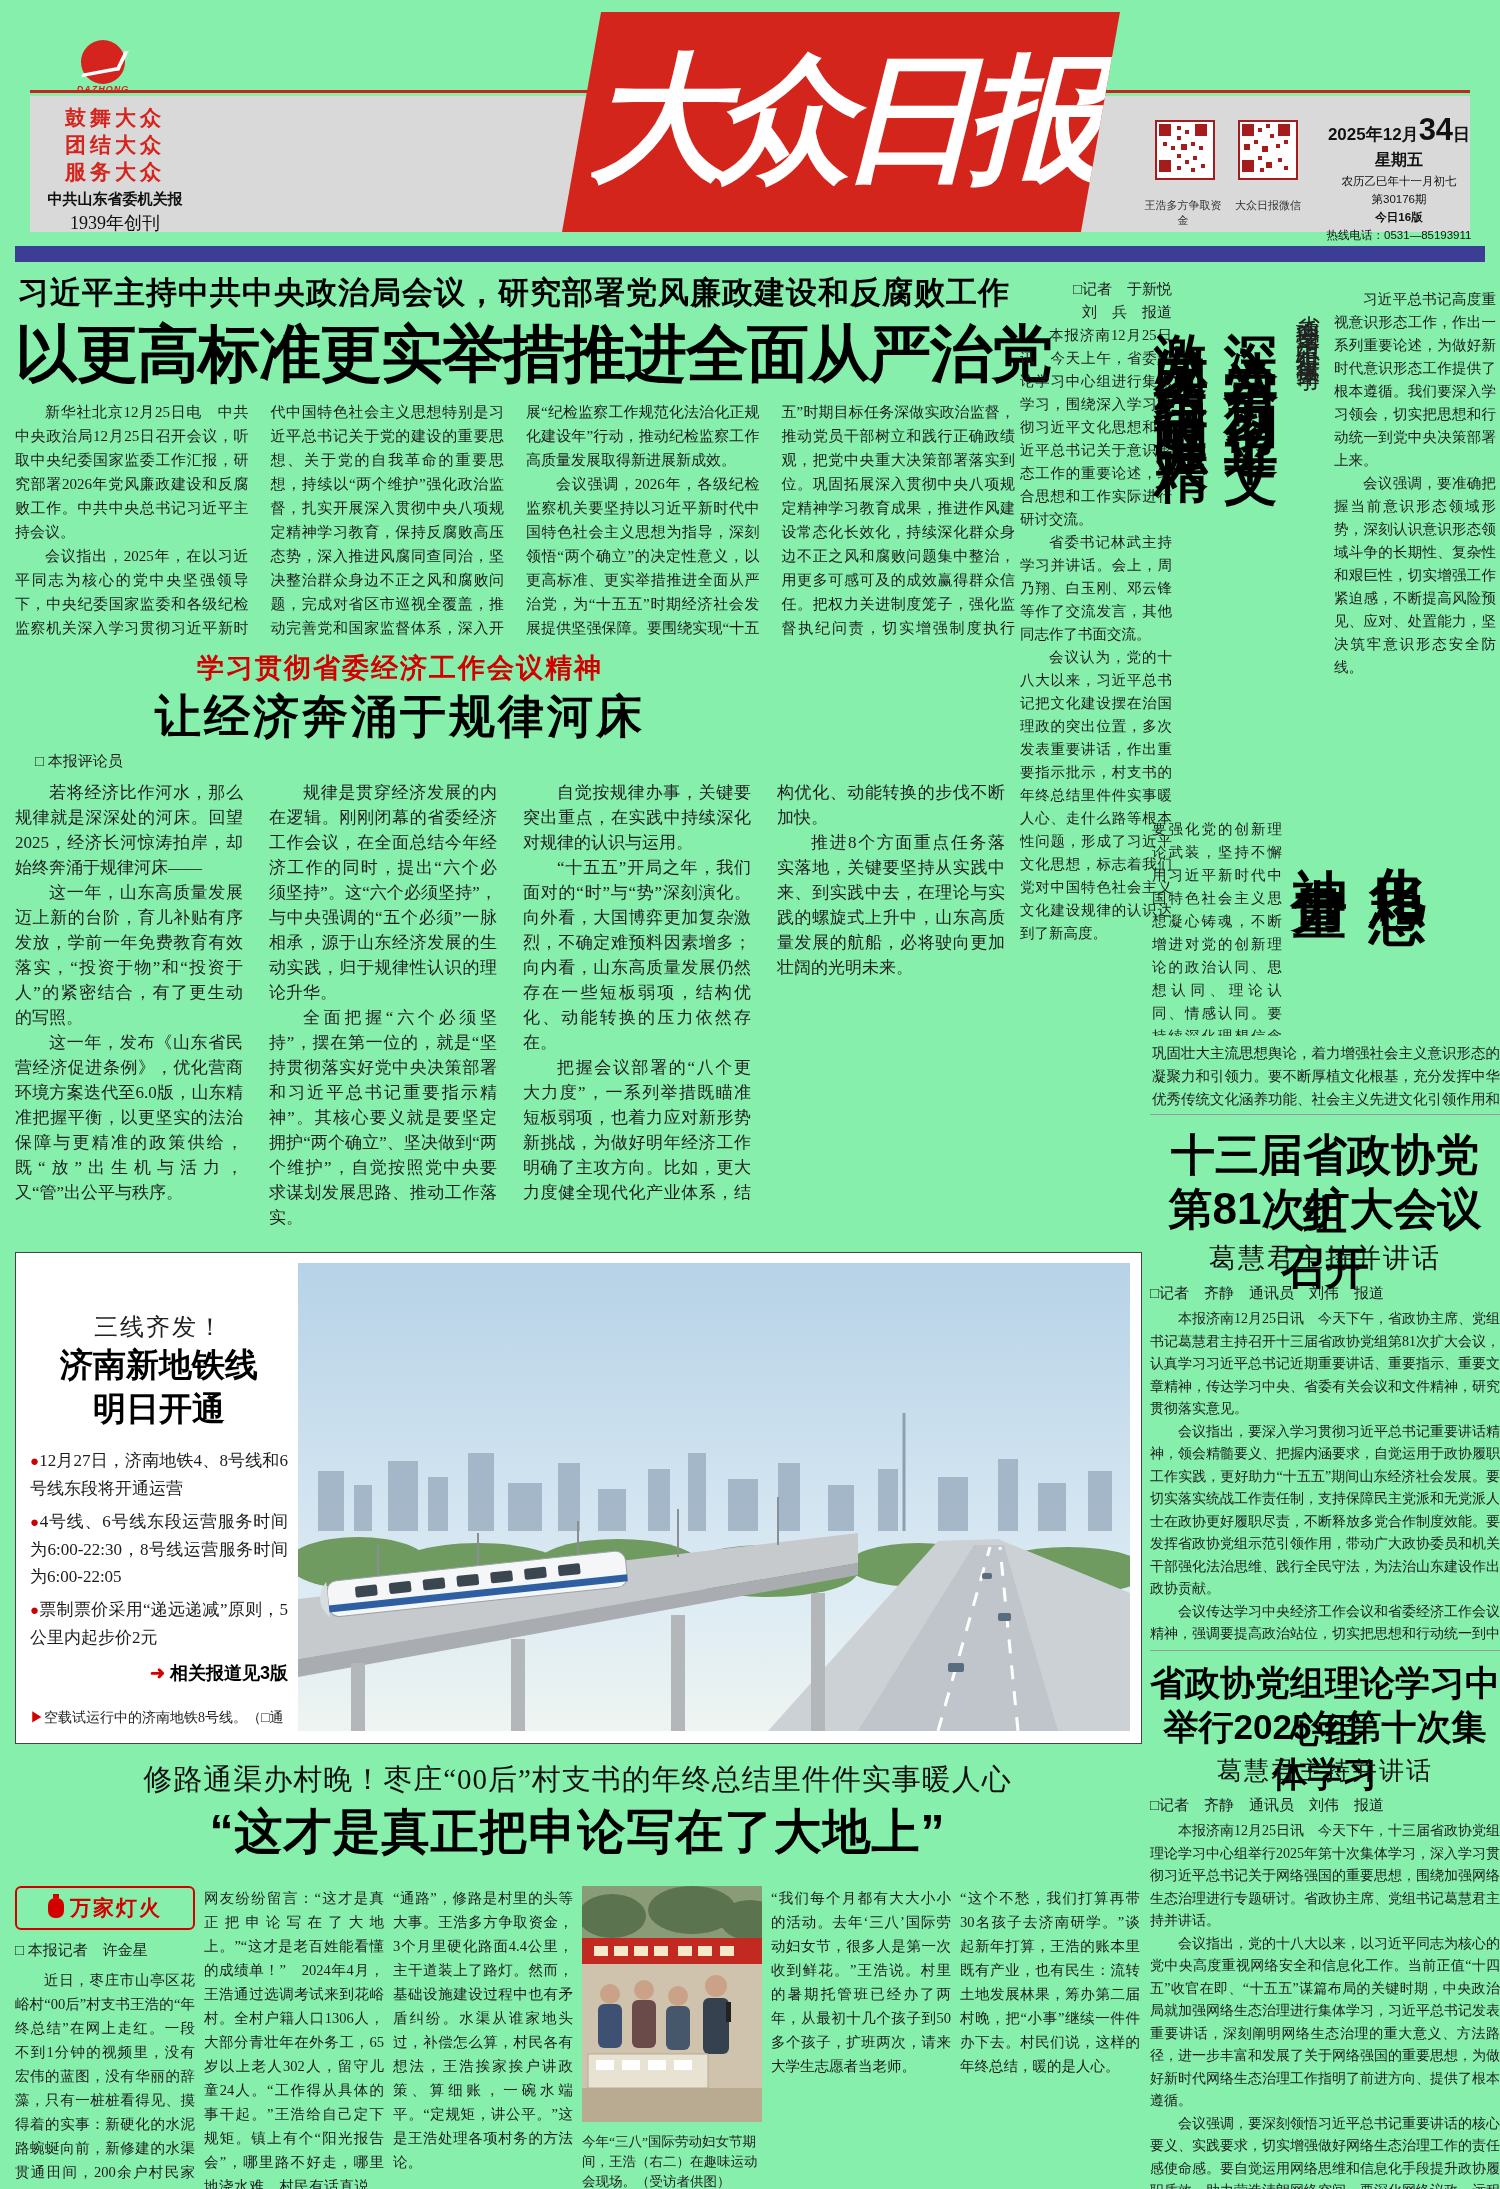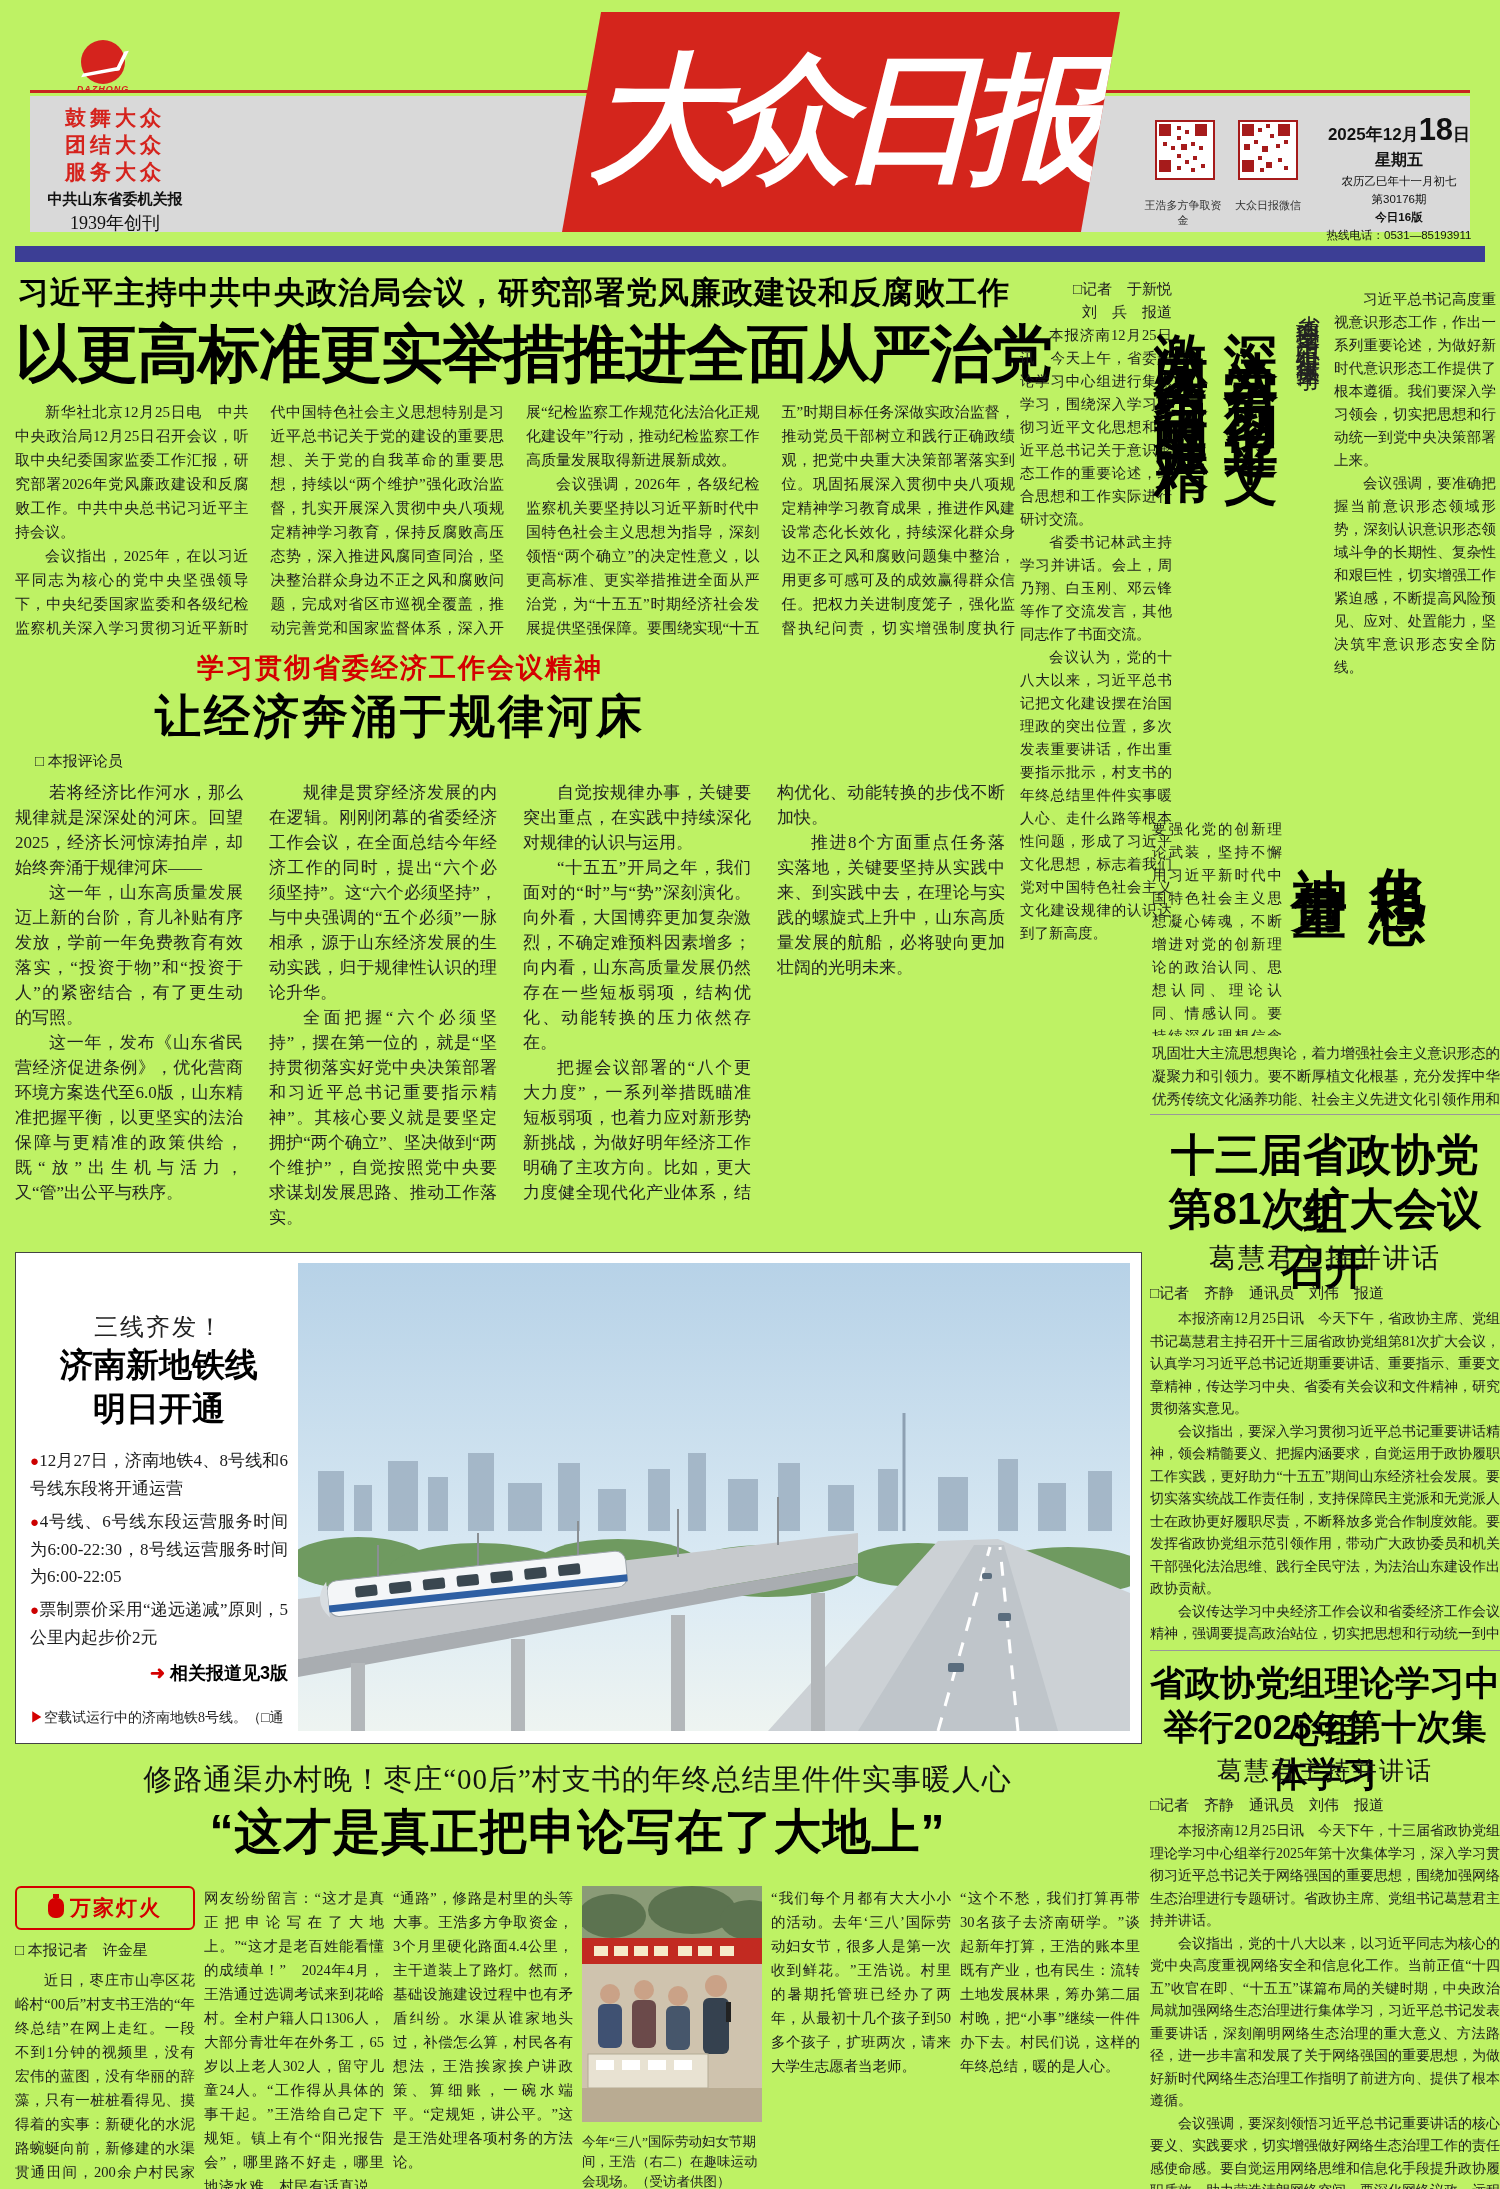--- a/index.html
+++ b/index.html
@@ -1,16 +1,16 @@
 <!DOCTYPE html>
 <html><head>
 <meta charset="utf-8">
 <style>
   html,body{margin:0;padding:0;background:#e8e8e8;}
-  .page{position:relative;width:1500px;height:2189px;background:#bef264;overflow:hidden;
+  .page{position:relative;width:1500px;height:2189px;background:#86efac;overflow:hidden;
         font-family:"Liberation Serif",serif;color:#1c1c1c;}
   .abs{position:absolute;}
   
   .gray-band{left:30px;top:96px;width:1440px;height:136px;background:#d9d9d9;}
   .red-rule{left:30px;top:90px;width:1440px;height:3px;background:#c7231f;}
   .logo-wrap{left:68px;top:40px;width:70px;text-align:center;}
   .logo-circle{width:44px;height:44px;border-radius:50%;background:#d5231d;margin:0 auto;position:relative;}
   .logo-swoosh{position:absolute;left:7px;top:14px;width:30px;height:16px;border-bottom:4px solid #fff;
                border-right:4px solid #fff;transform:skewX(-35deg) rotate(-12deg);}
   .logo-name{font-family:"Liberation Sans",sans-serif;font-style:italic;font-weight:bold;
@@ -172,21 +172,21 @@
           <rect x="20" y="46" width="4" height="4"></rect>
         </g>
       </svg>
     </div>
   </div>
   <div class="abs qr-label" style="left:1141px;top:198px;">王浩多方争取资金</div>
   <div class="abs qr-label" style="left:1226px;top:198px;">大众日报微信</div>
 
   <div class="abs date-block">
     <div class="date-main">
-      <span>2025年12月</span><span class="date-big">18</span><span>日</span>
+      <span>2025年12月</span><span class="date-big">34</span><span>日</span>
     </div>
     <div class="weekday">星期五</div>
     <div class="date-small">农历乙巳年十一月初七</div>
     <div class="date-small">第30176期</div>
     <div class="date-small" style="font-weight:bold;">今日16版</div>
     <div class="date-small">热线电话：0531—85193911</div>
   </div>
 
   <div class="abs blue-bar"></div>
 

